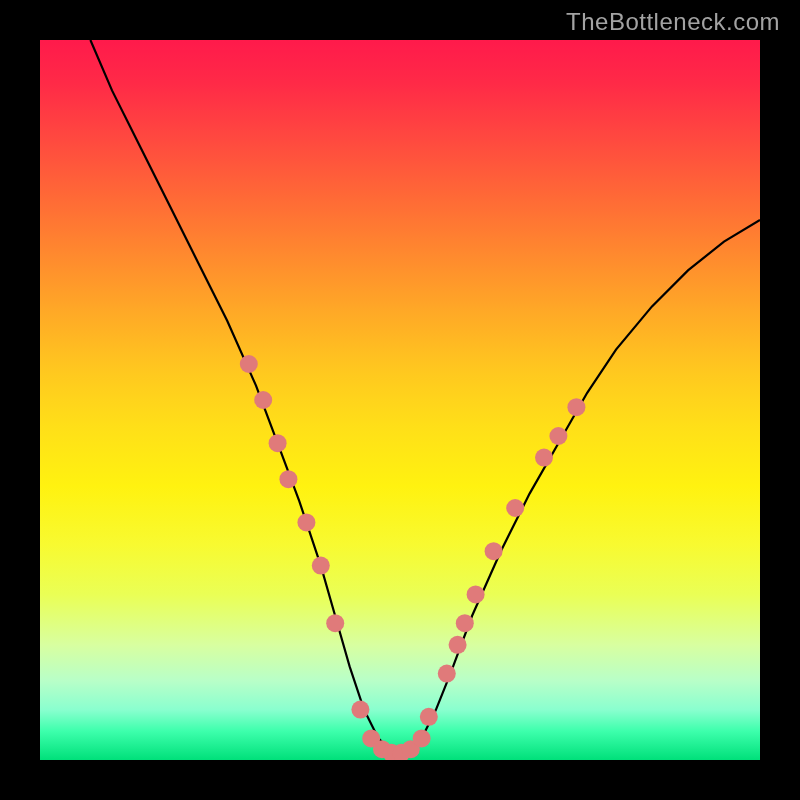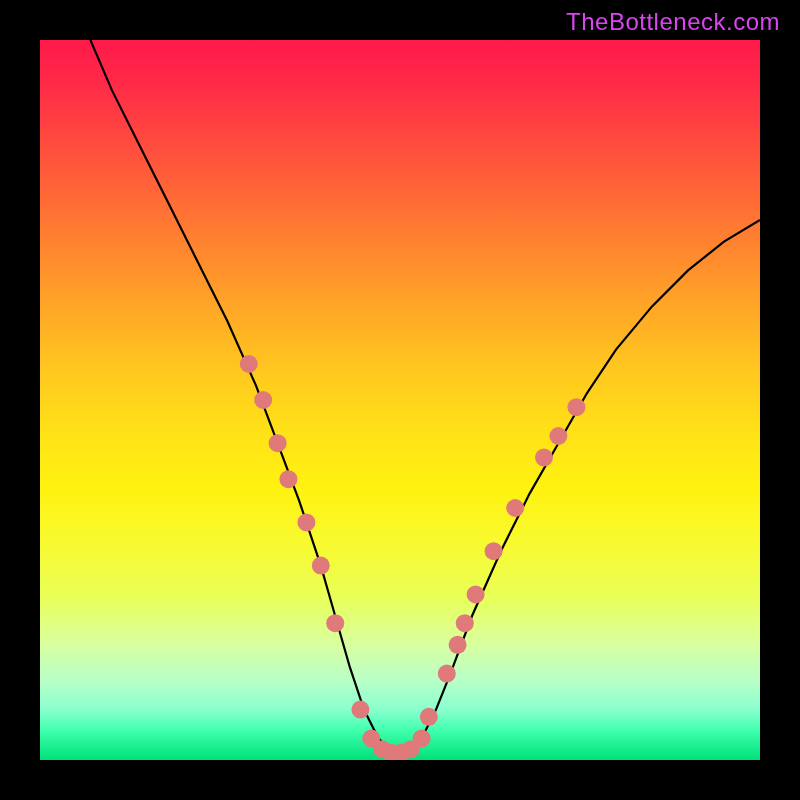--- a/index.html
+++ b/index.html
@@ -46,21 +46,21 @@
       #b8ffc8 89%,
       #8affcf 93%,
       #3dffac 96%,
       #00e07a 100%
     );
   }
   .watermark {
     position: absolute;
     top: 8px;
     right: 20px;
-    color: #d946ef;
+    color: #a3a3a3;
     font-size: 24px;
     font-weight: 500;
     letter-spacing: 0.5px;
   }
   svg.curve {
     position: absolute;
     inset: 0;
   }
 </style>
 </head>

